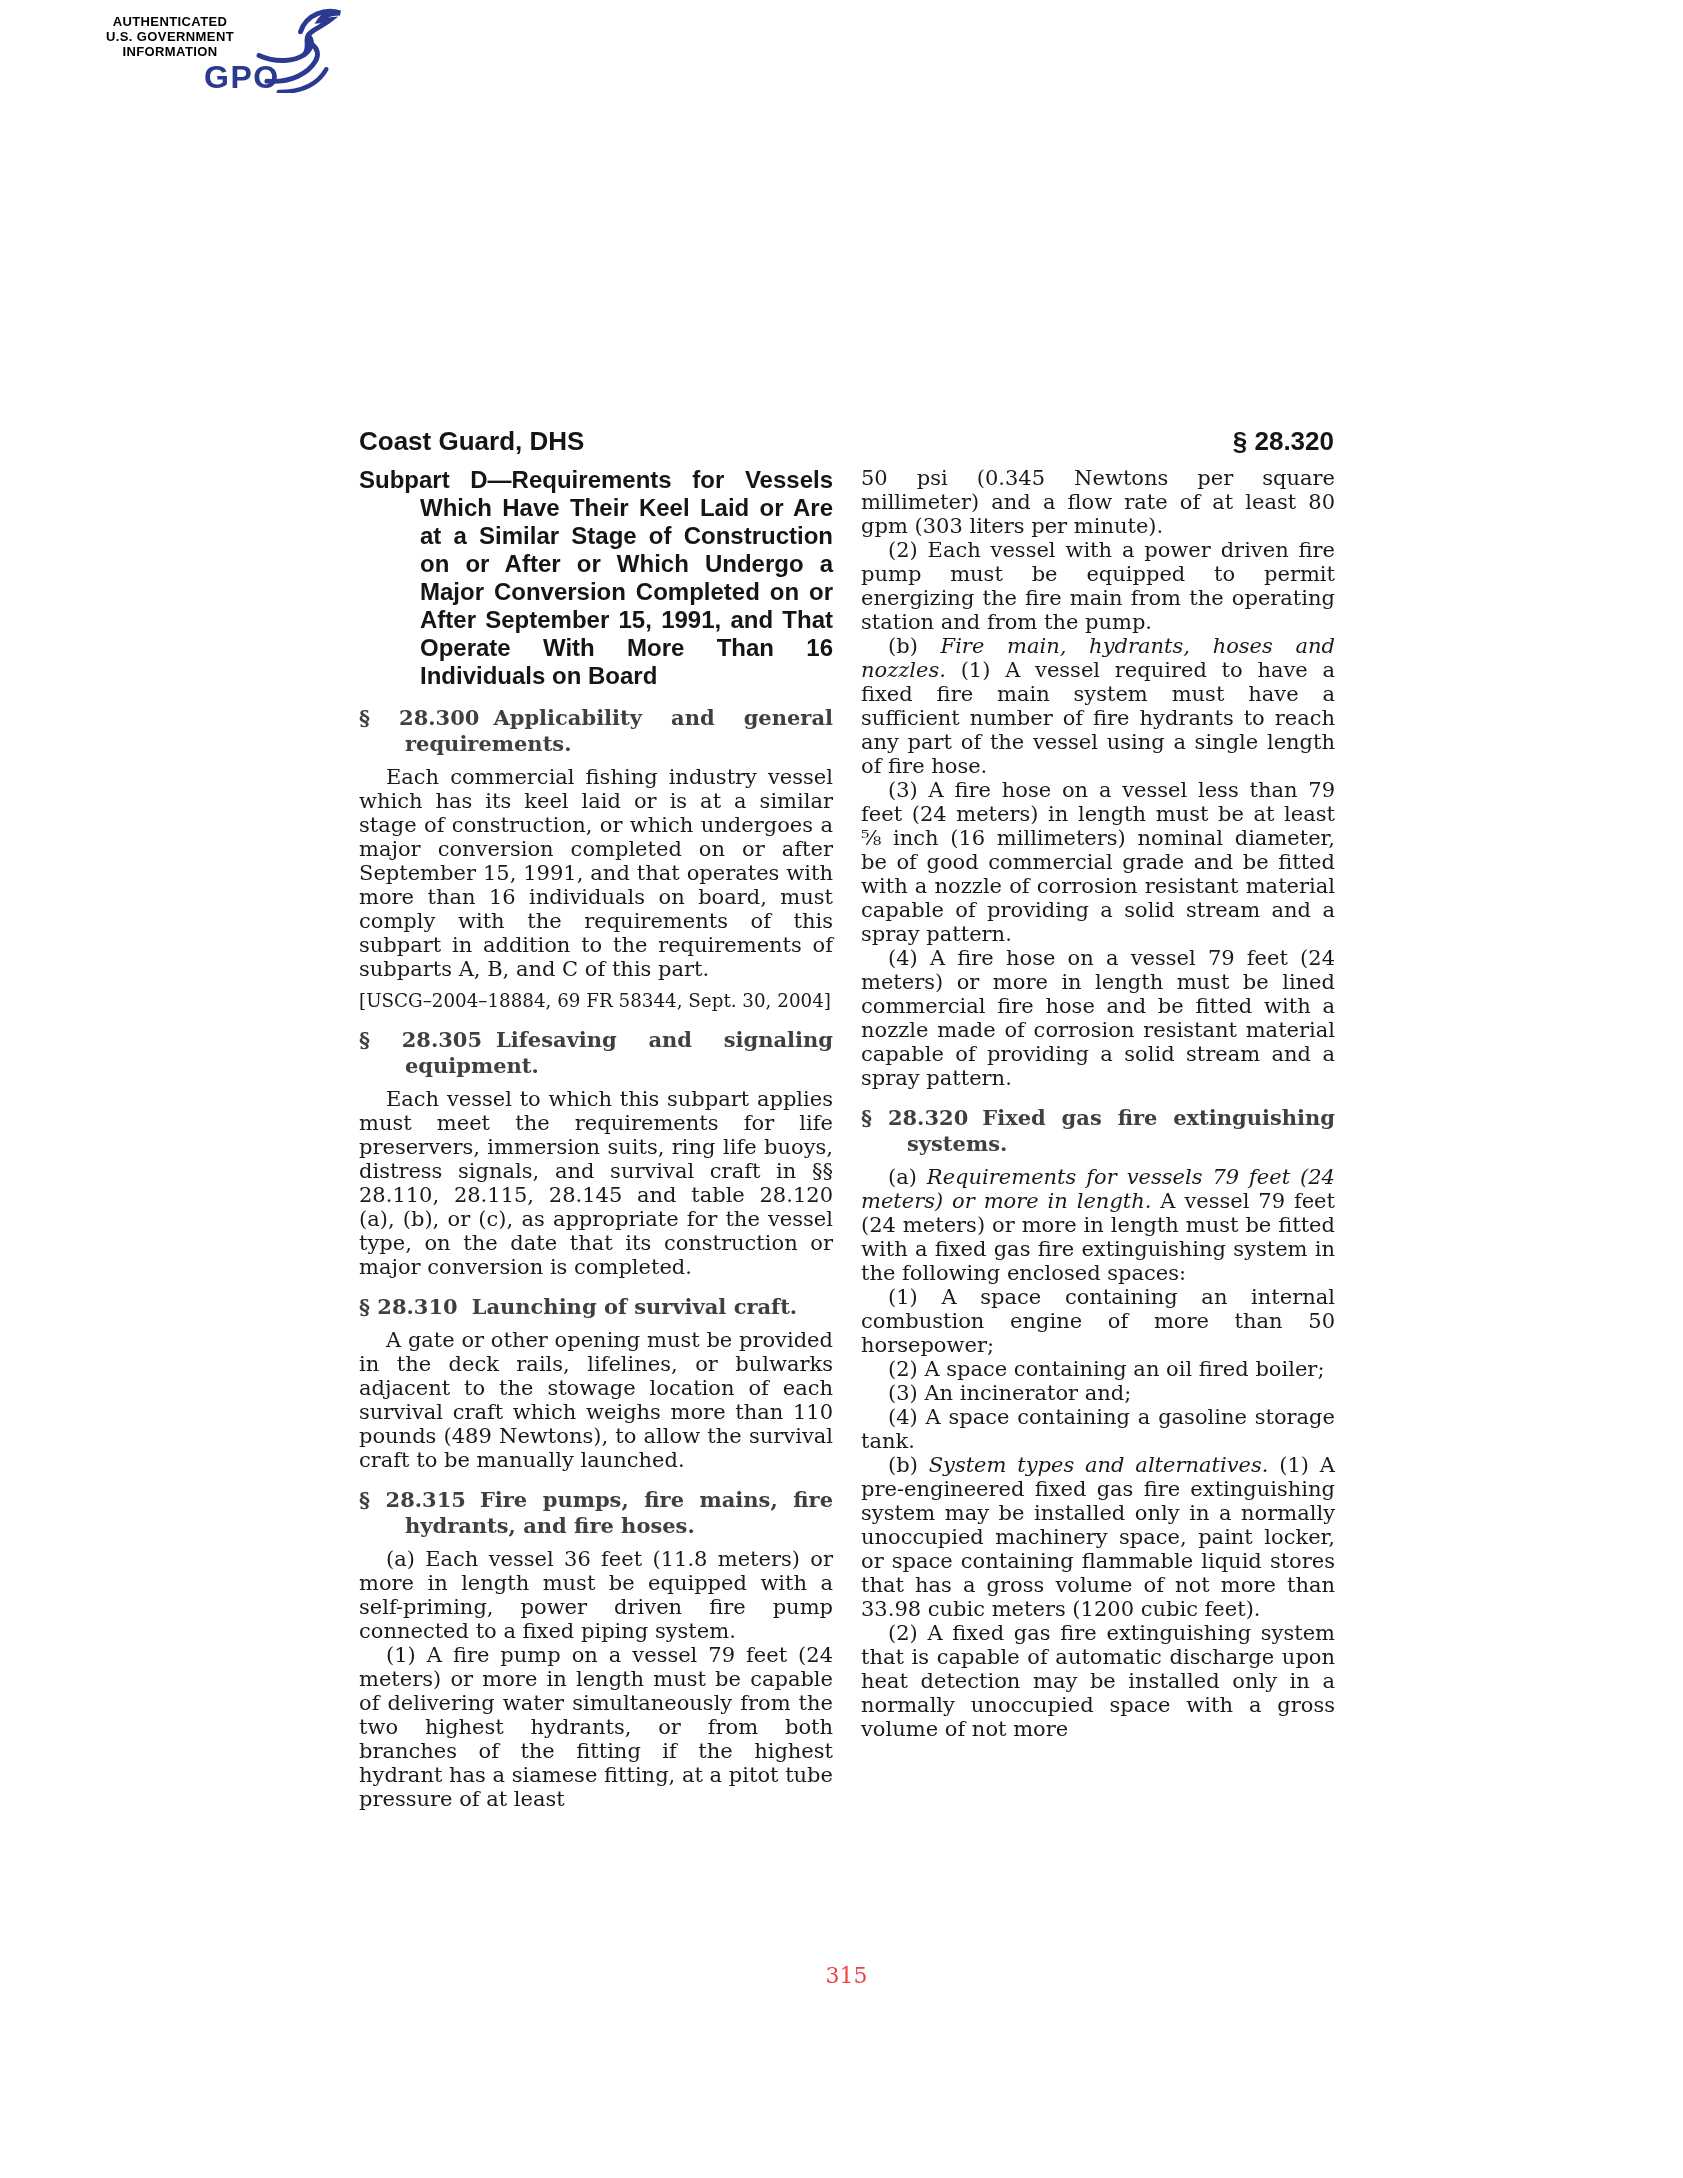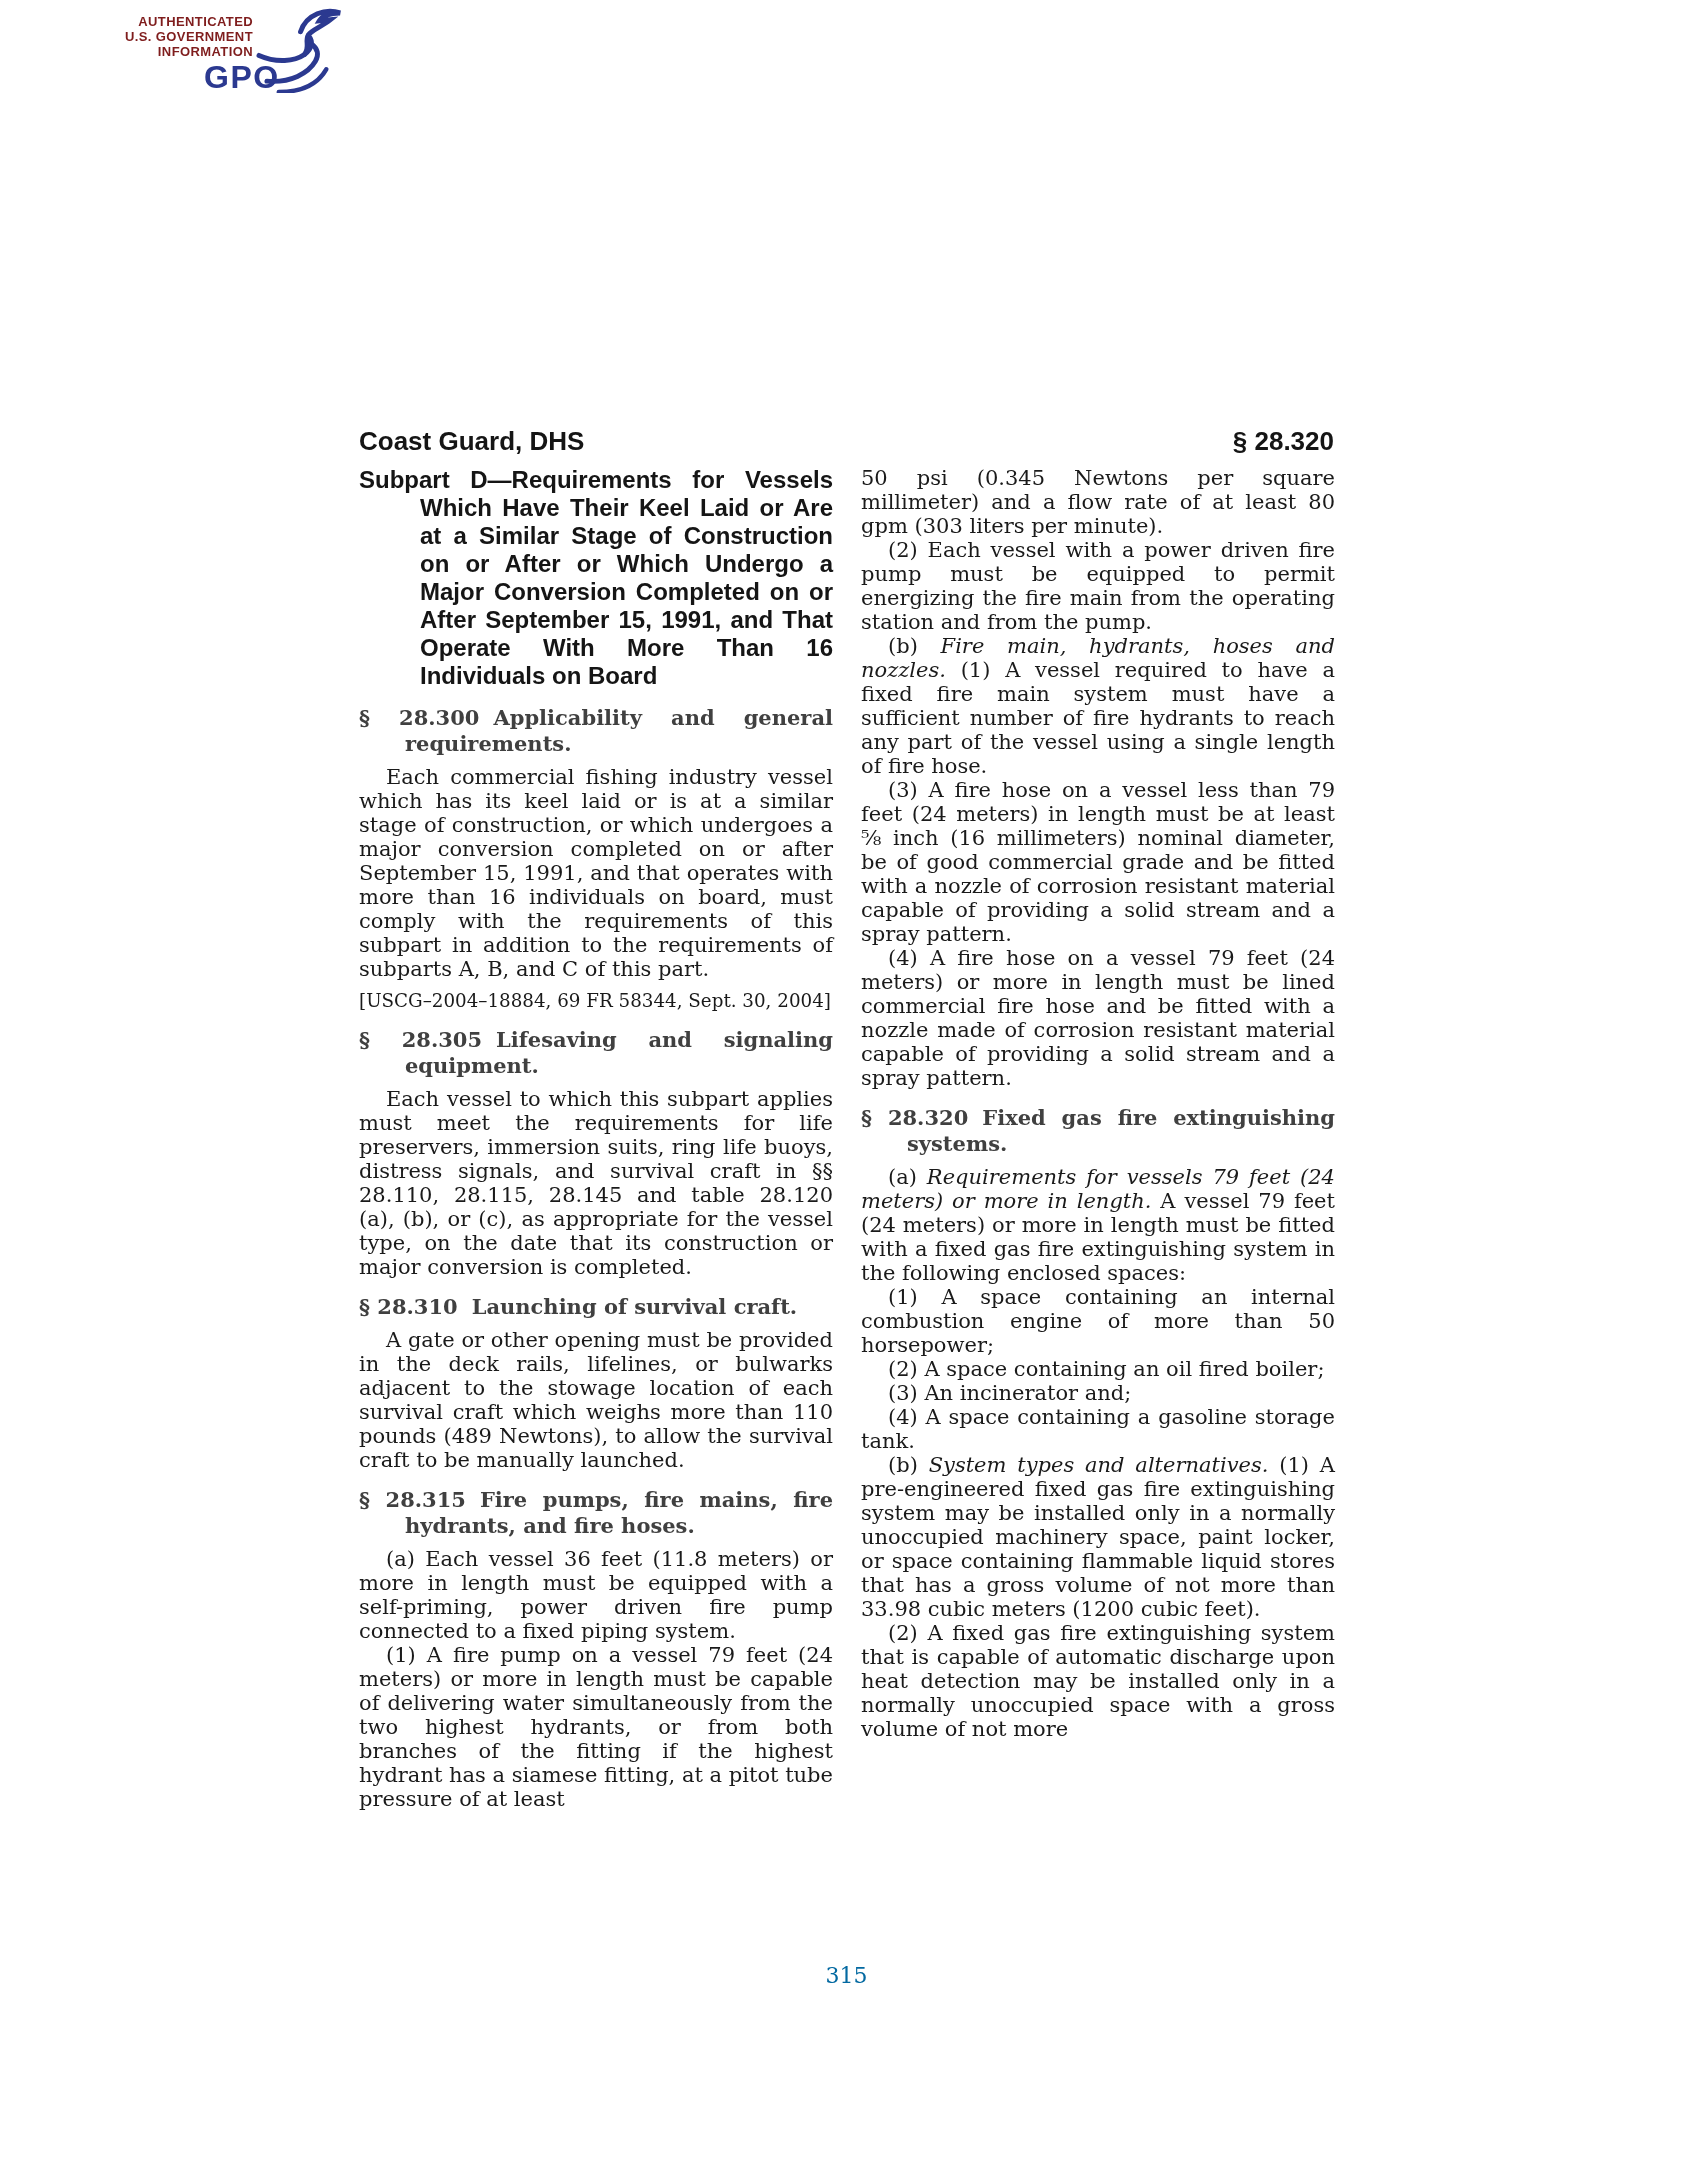--- a/index.html
+++ b/index.html
@@ -22,27 +22,27 @@
     left: 87px;
     top: 6px;
     width: 257px;
     height: 85px;
   }
   .gpo-text {
     position: absolute;
     left: 0;
     top: 8px;
     width: 166px;
-    text-align: right;
+    text-align: center;
     font-family: "Liberation Sans", sans-serif;
     font-weight: bold;
     font-size: 13px;
     line-height: 15px;
     letter-spacing: 0.4px;
-    color: #7f1d1d;
+    color: #000000;
   }
   .gpo-word {
     position: absolute;
     left: 117px;
     top: 53px;
     font-family: "Liberation Sans", sans-serif;
     font-weight: bold;
     font-size: 32px;
     letter-spacing: 1.5px;
     color: #2b3990;
@@ -123,21 +123,21 @@
   }
 
   .page-number {
     position: absolute;
     left: 359px;
     top: 1963px;
     width: 975px;
     text-align: center;
     font-family: "DejaVu Serif", serif;
     font-size: 22px;
-    color: #0369a1;
+    color: #ef4444;
   }
 </style>
 </head>
 <body>
 
 <div class="page">
 
   <div class="gpo-logo">
     <div class="gpo-text">
       <div>AUTHENTICATED</div>

